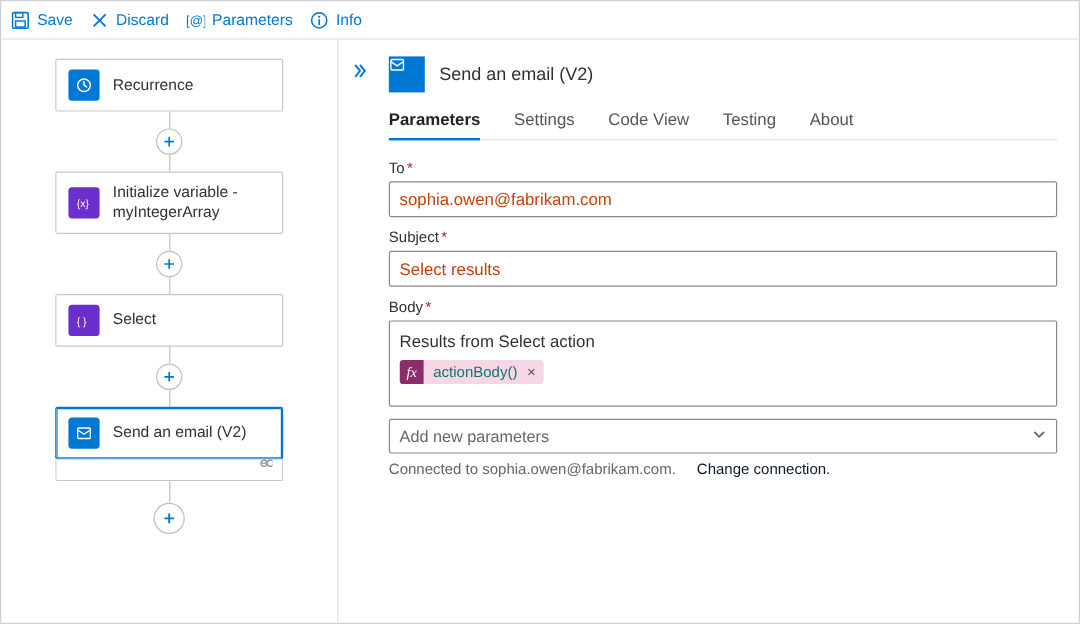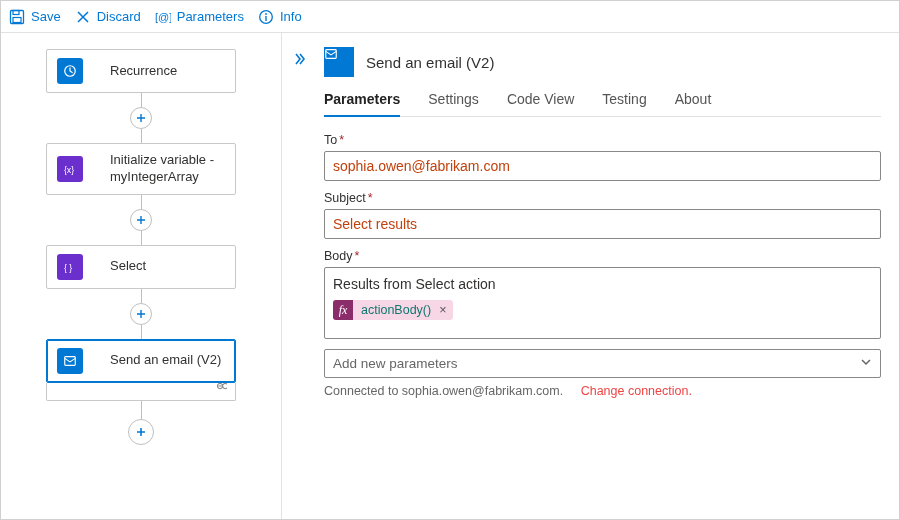--- a/index.html
+++ b/index.html
@@ -5,21 +5,21 @@
   * { box-sizing: border-box; }
   html, body { margin:0; padding:0; font-family: "Segoe UI", Arial, sans-serif; font-size:13px; color:#323130; background:#fff; }
   .app { width:900px; height:520px; border:1px solid #d0d0d0; position:relative; overflow:hidden; display:flex; flex-direction:column; }
   
   .toolbar { height:32px; border-bottom:1px solid #e1e1e1; display:flex; align-items:center; padding:0 8px; gap:14px; }
   .tb-item { display:flex; align-items:center; gap:6px; color:#0078d4; cursor:pointer; font-size:13px; }
   .tb-icon { width:16px; height:16px; display:inline-block; }
   
   .body { flex:1; display:flex; overflow:hidden; }
   .designer { width:280px; padding:16px 10px 10px 10px; display:flex; flex-direction:column; align-items:center; overflow:auto; }
-  .card { width:190px; border:1px solid #c8c8c8; border-radius:2px; background:#fff; display:flex; align-items:center; padding:8px 10px; gap:27px; font-size:13px; line-height:1.3; position:relative; }
+  .card { width:190px; border:1px solid #c8c8c8; border-radius:2px; background:#fff; display:flex; align-items:center; padding:8px 10px; gap:11px; font-size:13px; line-height:1.3; position:relative; }
   .card.selected { border:1.5px solid #0078d4; box-shadow:0 0 0 1px #0078d4 inset; }
   .card .acc { width:26px; height:26px; border-radius:3px; display:flex; align-items:center; justify-content:center; flex-shrink:0; }
   .acc.blue { background:#0078d4; color:#fff; }
   .acc.purple { background:#6b2fce; color:#fff; }
   .acc svg { width:14px; height:14px; }
   .link-badge { position:absolute; right:8px; bottom:6px; color:#888; }
   .sub-card { width:190px; height:18px; border:1px solid #c8c8c8; border-top:none; border-radius:0 0 2px 2px; background:#fff; position:relative; }
   .connector-line { width:1px; height:18px; background:#bfbfbf; }
   .connector-line.short { height:14px; }
   .plus-btn { width:22px; height:22px; border:1px solid #bfbfbf; border-radius:50%; background:#fff; display:flex; align-items:center; justify-content:center; color:#0078d4; cursor:pointer; }
@@ -44,21 +44,21 @@
   .bodybox .body-text { font-size:14px; margin-bottom:8px; }
   .token { display:inline-flex; align-items:center; background:#f7d7e6; border-radius:3px; font-size:12.5px; overflow:hidden; }
   .token .fx { background:#8b2c6b; color:#fff; width:20px; height:20px; display:flex; align-items:center; justify-content:center; font-style:italic; font-family:serif; font-size:12px; }
   .token .tk-txt { padding:0 6px 0 8px; color:#0f766e; }
   .token .tk-x { padding:0 6px 0 2px; color:#555; cursor:pointer; }
   .row-flex { display:flex; align-items:center; gap:10px; }
   .select { flex:1; border:1px solid #8a8886; border-radius:2px; padding:6px 8px; font-size:14px; display:flex; align-items:center; justify-content:space-between; cursor:pointer; background:#fff; }
   .clear-x { width:28px; height:28px; display:flex; align-items:center; justify-content:center; color:#0078d4; cursor:pointer; font-size:18px; }
   .addparam { margin-top:10px; border:1px solid #8a8886; border-radius:2px; padding:6px 8px; font-size:13.5px; color:#666; display:flex; align-items:center; justify-content:space-between; cursor:pointer; }
   .conn-line { margin-top:6px; font-size:12.5px; color:#666; }
-  .conn-line a { color:#ef4444; text-decoration:none; margin-left:14px; cursor:pointer; }
+  .conn-line a { color:#0f172a; text-decoration:none; margin-left:14px; cursor:pointer; }
   .chev { color:#666; }
 </style>
 </head>
 <body>
 
 <div class="app">
 
   <div class="toolbar">
     <div class="tb-item">
       <span class="tb-icon">

